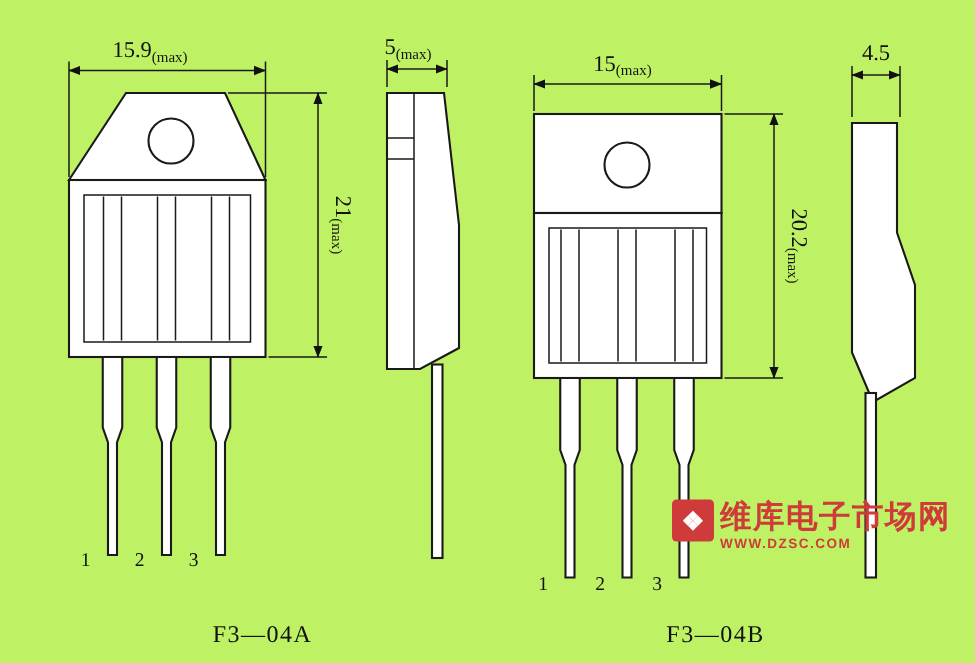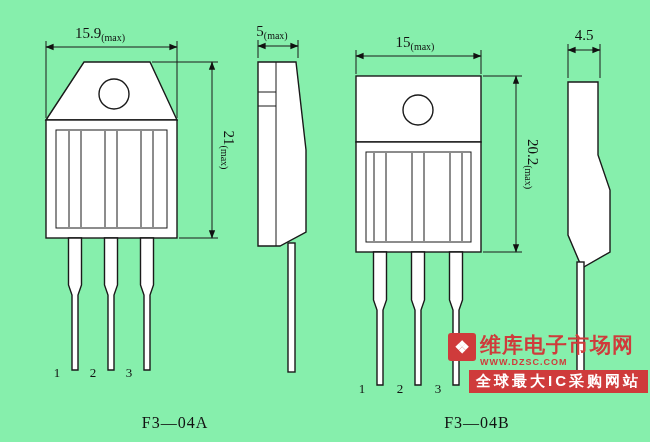--- a/index.html
+++ b/index.html
@@ -1,17 +1,17 @@
 <!DOCTYPE html>
 <html><head>
 <meta charset="utf-8">
 <style>
   html,body { margin:0; padding:0; background:#fff; }
   .page {
-    position:relative; width:650px; height:442px; background:#86efac; overflow:hidden;
+    position:relative; width:650px; height:442px; background:#bef264; overflow:hidden;
     font-family:"Liberation Serif", serif;
   }
   svg { position:absolute; left:0; top:0; }
   .outline { fill:#fff; stroke:#1a1a1a; stroke-width:1.4; }
   .thin    { fill:none; stroke:#1a1a1a; stroke-width:1; }
   .dim     { fill:none; stroke:#1a1a1a; stroke-width:1; }
   .dimtext { font-size:15px; fill:#111; font-family:"Liberation Serif", serif; }
   .sub     { font-size:10px; }
   .pin     { font-size:13px; fill:#111; }
   .caption { font-size:16px; fill:#111; letter-spacing:1px; }
@@ -120,16 +120,15 @@
   <div class="watermark">
     <div class="wm-row">
       <div class="wm-logo">
           <span>❖</span>
         </div>
       <div class="wm-col">
         <div class="wm-brand"><span>维库电子市场网</span><sup class="wm-tm">TM</sup></div>
         <div class="wm-url">WWW.DZSC.COM</div>
       </div>
     </div>
-    <div class="wm-bar">全球最大IC采购网站</div>
   </div>
 
 </div>
 
 </body></html>

